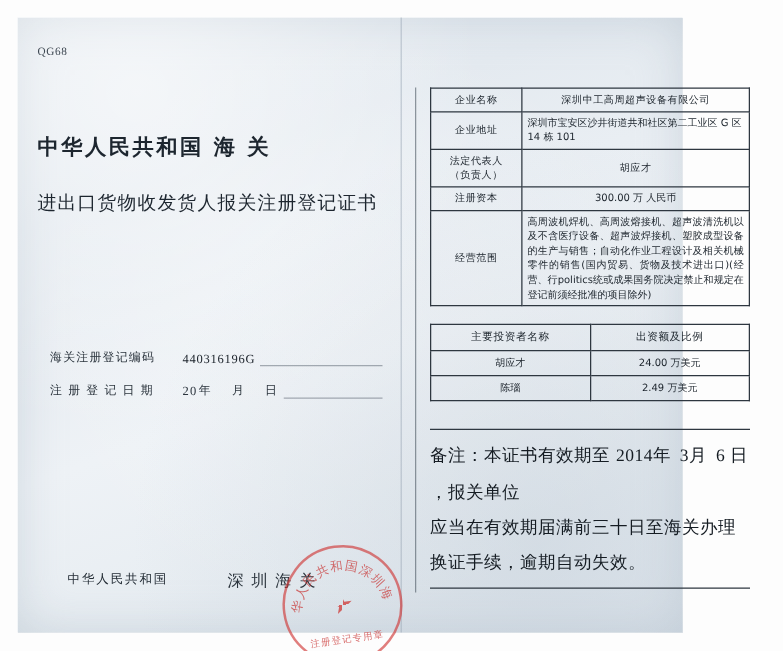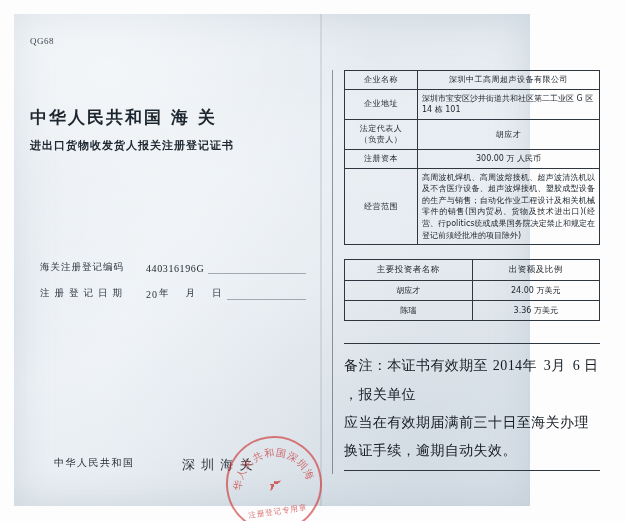--- a/index.html
+++ b/index.html
@@ -14,20 +14,21 @@
     width:626px;height:521px;
     background:#fdfdfd;
   }
   
   #sheet{
     position:absolute;
     left:14px; top:14px;
     width:516px; height:492px;
     background:linear-gradient(160deg,#e9eef3 0%,#e4eaf0 25%,#eef2f6 55%,#e6ecf1 80%,#dfe6ed 100%);
     box-shadow:inset 0 0 38px rgba(150,165,180,.35);
+    padding-left:16px;
   }
   
   #sheet:before{
     content:"";position:absolute;left:0;top:0;right:0;bottom:0;
     background:
       radial-gradient(ellipse at 18% 12%, rgba(255,255,255,.55) 0%, rgba(255,255,255,0) 45%),
       radial-gradient(ellipse at 78% 85%, rgba(186,198,210,.40) 0%, rgba(255,255,255,0) 55%),
       radial-gradient(ellipse at 50% 50%, rgba(255,255,255,.25) 0%, rgba(255,255,255,0) 70%);
     pointer-events:none;
   }
@@ -52,22 +53,22 @@
     margin-top:42px;
     text-align:left;
   }
   .title-line1{
     font-size:17px;font-weight:bold;color:#1d262f;
     letter-spacing:2px;
     font-family:"DejaVu Sans", sans-serif;
     white-space:nowrap;
   }
   .title-line2{
-    margin-top:9px;
-    font-size:11px;font-weight:bold;color:#1d262f;
+    margin-top:24px;
+    font-size:15px;font-weight:normal;color:#1d262f;
     letter-spacing:1px;
     white-space:nowrap;
   }
 
   .reg-rows{
     margin-top:108px;
     padding-left:10px;
   }
   .reg-row{
     display:flex;align-items:flex-end;
@@ -269,21 +270,21 @@
             <tr>
           <td class="head">主要投资者名称</td>
           <td class="head">出资额及比例</td>
         </tr>
         <tr>
           <td>胡应才</td>
           <td>24.00 万美元</td>
         </tr>
         <tr>
           <td>陈瑙</td>
-          <td>3.36 万美元</td>
+          <td>2.49 万美元</td>
         </tr>
       </tbody>
         </table>
 
       <div class="remark">
         <span class="ln">
           <span>备注：本证书有效期至</span>
           <span class="rm-slot">2014年</span>
           <span class="rm-slot">3月</span>
           <span class="rm-slot">6 日</span>

